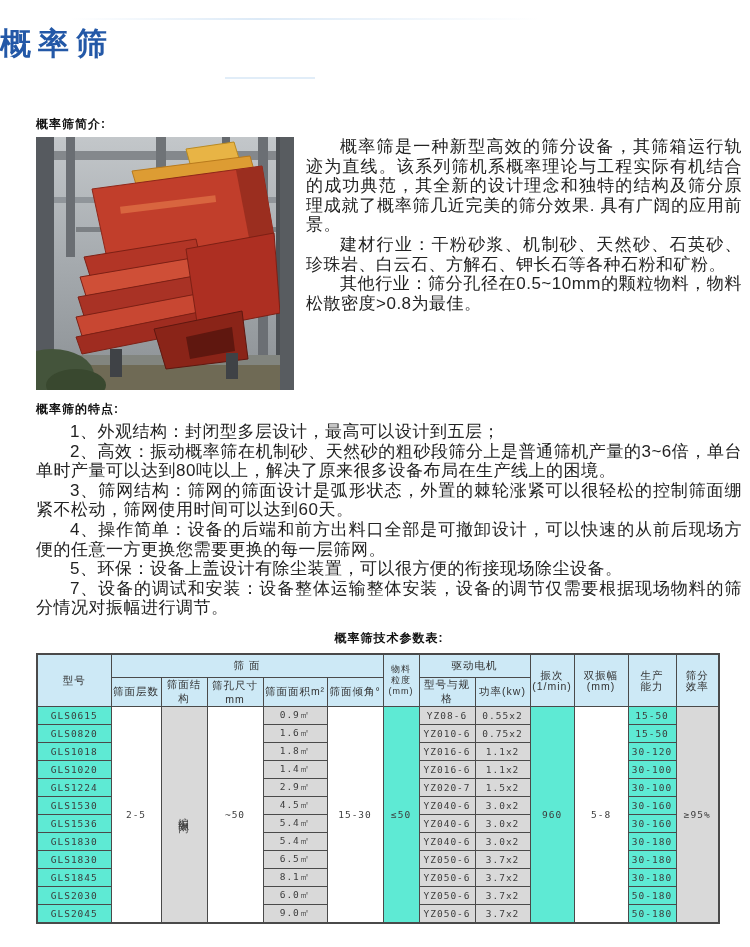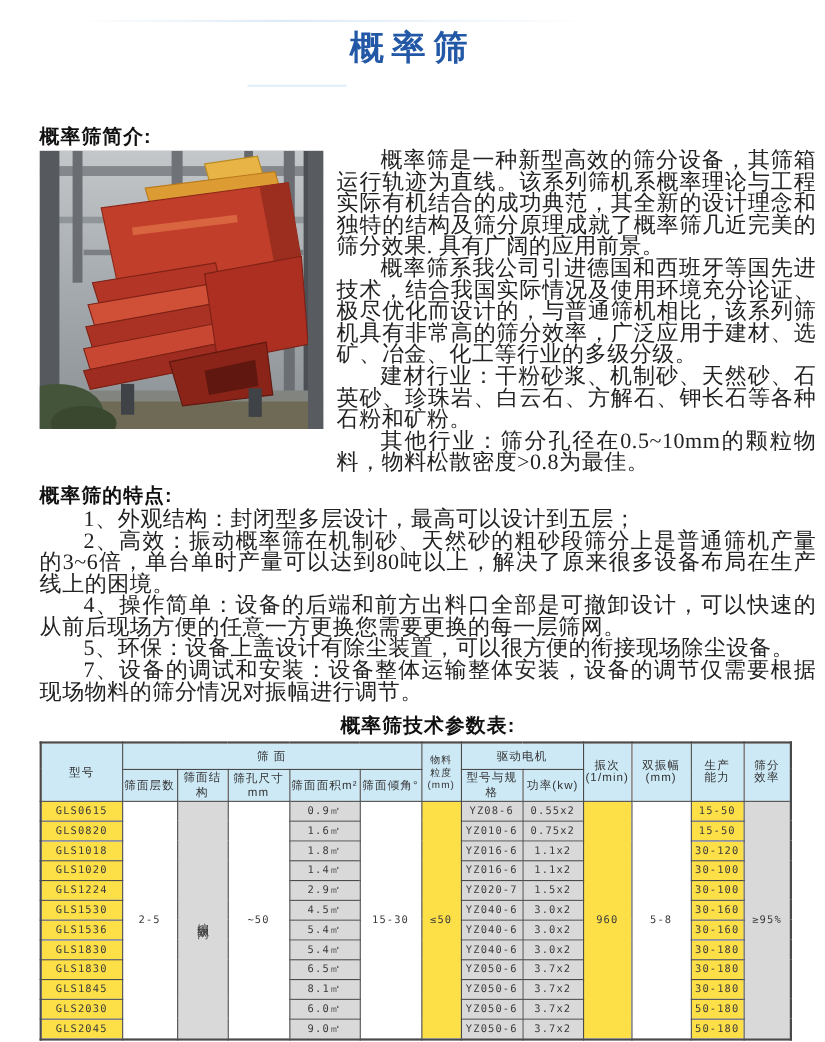--- a/index.html
+++ b/index.html
@@ -5,49 +5,49 @@
   html,body{margin:0;padding:0;}
   body{
     width:750px;height:947px;background:#ffffff;position:relative;overflow:hidden;
     font-family:"Liberation Sans","DejaVu Sans",sans-serif;color:#1c1c1c;
   }
   .rule{position:absolute;height:2px;pointer-events:none;}
   .rule-top{top:18px;left:70px;width:470px;opacity:.35;
     background:linear-gradient(to right,rgba(150,190,230,0),#9cc3e8 40%,rgba(150,190,230,0));}
   .rule-under{top:77px;left:225px;width:90px;opacity:.3;background:#9cc3e8;}
   h1.page-title{
-    margin:24px 0 0;text-align:center;font-size:31px;line-height:40px;font-weight:bold;
+    margin:24px 0 0;text-align:left;font-size:31px;line-height:40px;font-weight:bold;
     color:#2358a7;letter-spacing:7px;
   }
   main{padding:0 8px 0 36px;}
   .sec-heading{
-    font-size:18px;line-height:20px;font-weight:bold;color:#111;letter-spacing:1px;margin:0;
+    font-size:12px;line-height:20px;font-weight:bold;color:#111;letter-spacing:1px;margin:0;
   }
   .intro-heading{margin-top:50px;}
   .intro-row{display:flex;gap:12px;margin-top:3px;}
   .photo-frame{width:258px;height:253px;flex:none;overflow:hidden;background:#9aa0a4;}
   .photo-frame svg{display:block;width:258px;height:253px;}
   .intro-text{flex:1;}
-  .body-p{margin:0;font-size:20px;line-height:19.6px;letter-spacing:.5px;
-    text-indent:2em;text-align:justify;color:#222;font-family:Liberation Serif, serif;}
+  .body-p{margin:0;font-size:17px;line-height:19.6px;letter-spacing:.5px;
+    text-indent:2em;text-align:justify;color:#222;}
   .features-heading{margin-top:9px;}
   .features-list{margin-top:3px;}
   .specs-heading{margin-top:10px;text-align:center;}
   table.specs{
     border-collapse:collapse;table-layout:fixed;width:682px;margin-top:5px;
     font-size:9.5px;color:#3c3c3c;
   }
   table.specs th,table.specs td{
     border:1px solid #4a4a4a;text-align:center;vertical-align:middle;padding:0;
     overflow:hidden;
   }
   table.specs{border:2px solid #4a4a4a;}
   table.specs th{font-weight:normal;font-size:10.5px;letter-spacing:1px;color:#333;}
   .h-blue{background:#cde9f6;}
-  .c-blue{background:#fde047;}
+  .c-blue{background:#5eead4;}
   .c-gray{background:#d9d9d9;margin-top:16px;}
   .c-white{background:#ffffff;}
   .prewrap{white-space:pre-line;line-height:11px;}
   .hdr-r1{height:24px;}
   .hdr-r2{height:19px;}
   td.data-cell{height:17px;font-family:"DejaVu Sans Mono","Liberation Mono",monospace;
     font-size:9.5px;letter-spacing:1px;}
   .vert-text{writing-mode:vertical-rl;text-orientation:upright;letter-spacing:3px;
     font-size:10.5px;display:inline-block;}
 </style>
@@ -109,30 +109,30 @@
         <rect x="190" y="216" width="12" height="26" fill="#3f4246"></rect>
 
         <ellipse cx="16" cy="238" rx="42" ry="26" fill="#44543b"></ellipse>
         <ellipse cx="40" cy="248" rx="30" ry="16" fill="#39482f"></ellipse>
 
         <rect x="244" y="0" width="14" height="253" fill="#585c60"></rect>
       </svg>
     </div>
     <div class="intro-text">
       <p class="body-p">概率筛是一种新型高效的筛分设备，其筛箱运行轨迹为直线。该系列筛机系概率理论与工程实际有机结合的成功典范，其全新的设计理念和独特的结构及筛分原理成就了概率筛几近完美的筛分效果. 具有广阔的应用前景。</p>
-      <p class="body-p">概率筛系我公司引进德国和西班牙等国先进技术，结合我国实际情况及使用环境充分论证、极尽优化而设计的，与普通筛机相比，该系列筛机具有非常高的筛分效率，广泛应用于建材、选矿、冶金、化工等行业的多级分级。</p>
       <p class="body-p">建材行业：干粉砂浆、机制砂、天然砂、石英砂、珍珠岩、白云石、方解石、钾长石等各种石粉和矿粉。</p>
       <p class="body-p">其他行业：筛分孔径在0.5~10mm的颗粒物料，物料松散密度&gt;0.8为最佳。</p>
     </div>
   </div>
 
   <h2 class="sec-heading features-heading">概率筛的特点:</h2>
   <div class="features-list">
     <p class="body-p">1、外观结构：封闭型多层设计，最高可以设计到五层；</p>
     <p class="body-p">2、高效：振动概率筛在机制砂、天然砂的粗砂段筛分上是普通筛机产量的3~6倍，单台单时产量可以达到80吨以上，解决了原来很多设备布局在生产线上的困境。</p>
+    <p class="body-p">3、筛网结构：筛网的筛面设计是弧形状态，外置的棘轮涨紧可以很轻松的控制筛面绷紧不松动，筛网使用时间可以达到60天。</p>
     <p class="body-p">4、操作简单：设备的后端和前方出料口全部是可撤卸设计，可以快速的从前后现场方便的任意一方更换您需要更换的每一层筛网。</p>
     <p class="body-p">5、环保：设备上盖设计有除尘装置，可以很方便的衔接现场除尘设备。</p>
     <p class="body-p">7、设备的调试和安装：设备整体运输整体安装，设备的调节仅需要根据现场物料的筛分情况对振幅进行调节。</p>
   </div>
 
   <h2 class="sec-heading specs-heading">概率筛技术参数表:</h2>
 
   <table class="specs">
     <colgroup>
       <col style="width:74px">

